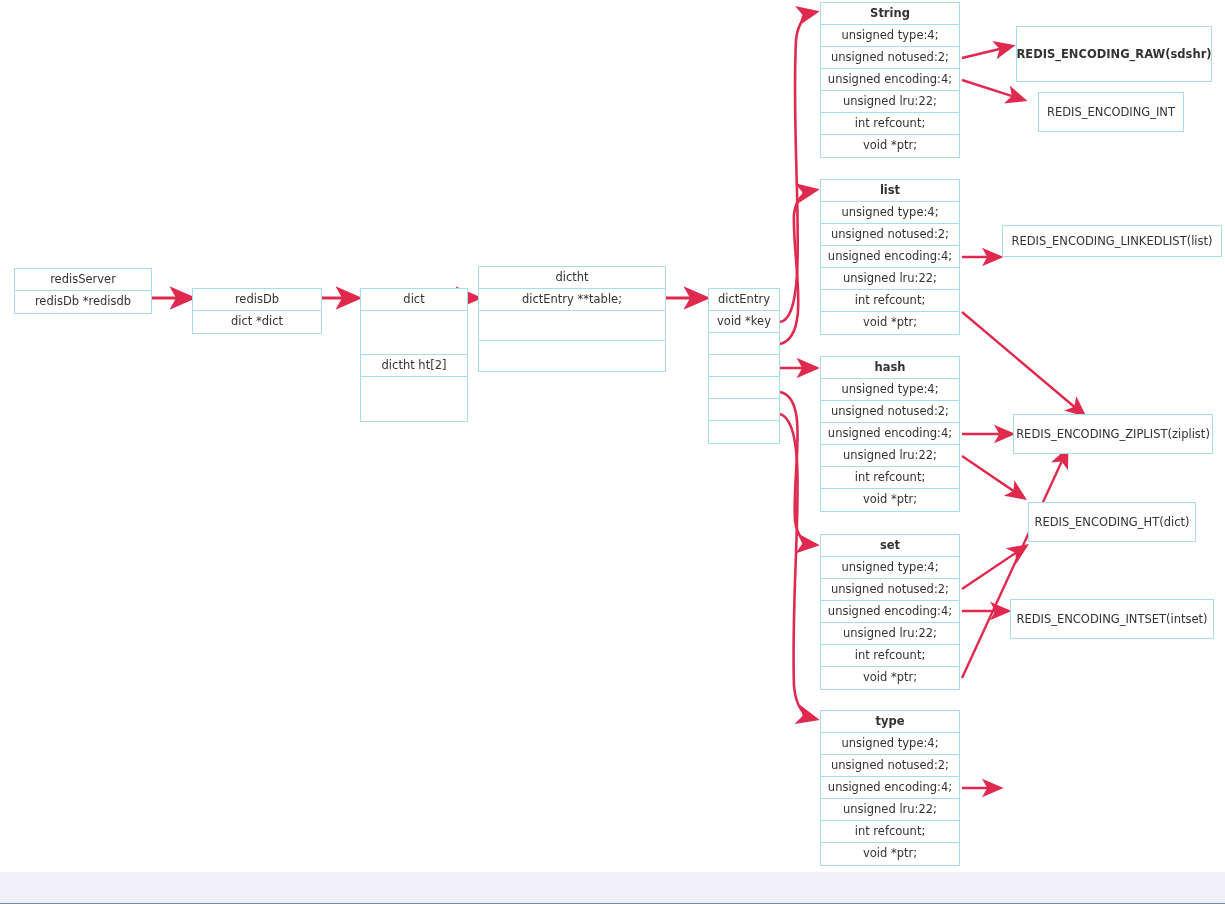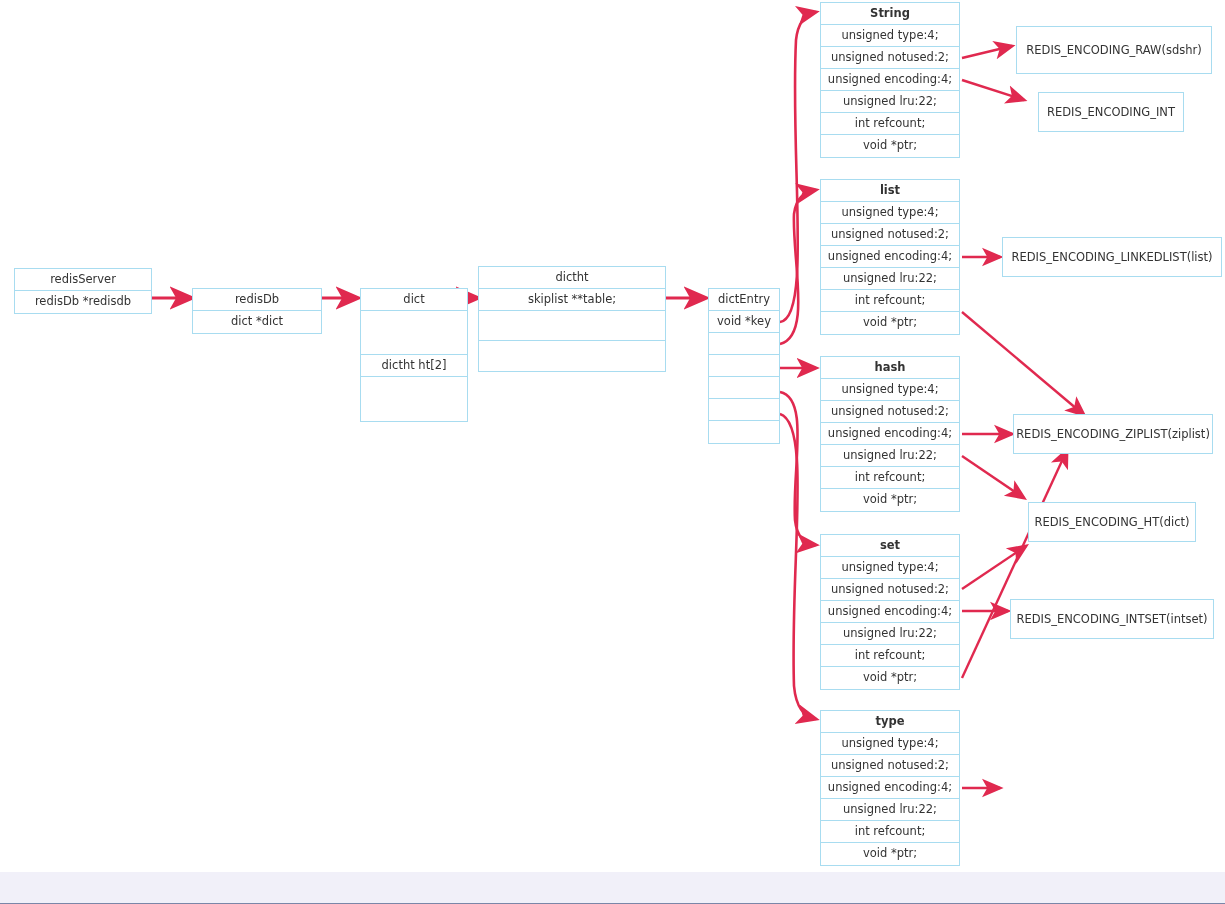--- a/index.html
+++ b/index.html
@@ -118,21 +118,21 @@
 
   <div class="node" style="left:360px; top:288px; width:108px;">
     <div class="row">dict</div>
     <div class="row blank" style="height:44px; line-height:44px;">&nbsp;</div>
     <div class="row">dictht ht[2]</div>
     <div class="row blank" style="height:44px; line-height:44px;">&nbsp;</div>
   </div>
 
   <div class="node" style="left:478px; top:266px; width:188px;">
     <div class="row">dictht</div>
-    <div class="row">skiplist **table;</div>
+    <div class="row">dictEntry **table;</div>
     <div class="row blank" style="height:30px; line-height:30px;">&nbsp;</div>
     <div class="row blank" style="height:30px; line-height:30px;">&nbsp;</div>
   </div>
 
   <div class="node" style="left:708px; top:288px; width:72px;">
     <div class="row">dictEntry</div>
     <div class="row">void *key</div>
     <div class="row blank">&nbsp;</div>
     <div class="row blank">&nbsp;</div>
     <div class="row blank">&nbsp;</div>
@@ -183,29 +183,29 @@
   <div class="node obj-node" style="left:820px; top:710px; width:140px;">
     <div class="row head">type</div>
     <div class="row">unsigned type:4;</div>
     <div class="row">unsigned notused:2;</div>
     <div class="row">unsigned encoding:4;</div>
     <div class="row">unsigned lru:22;</div>
     <div class="row">int refcount;</div>
     <div class="row">void *ptr;</div>
   </div>
 
-  <div class="plain" style="left:1016px; top:26px; width:196px; height:48px;">
+  <div class="plain" style="left:1016px; top:26px; width:196px; height:56px;font-weight:bold;">
     <span>REDIS_ENCODING_RAW(sdshr)</span>
   </div>
 
   <div class="plain" style="left:1038px; top:92px; width:146px; height:40px;">
     <span>REDIS_ENCODING_INT</span>
   </div>
 
-  <div class="plain" style="left:1002px; top:237px; width:220px; height:40px;">
+  <div class="plain" style="left:1002px; top:225px; width:220px; height:32px;">
     <span>REDIS_ENCODING_LINKEDLIST(list)</span>
   </div>
 
   <div class="plain" style="left:1013px; top:414px; width:200px; height:40px;">
     <span>REDIS_ENCODING_ZIPLIST(ziplist)</span>
   </div>
 
   <div class="plain" style="left:1028px; top:502px; width:168px; height:40px;">
     <span>REDIS_ENCODING_HT(dict)</span>
   </div>

